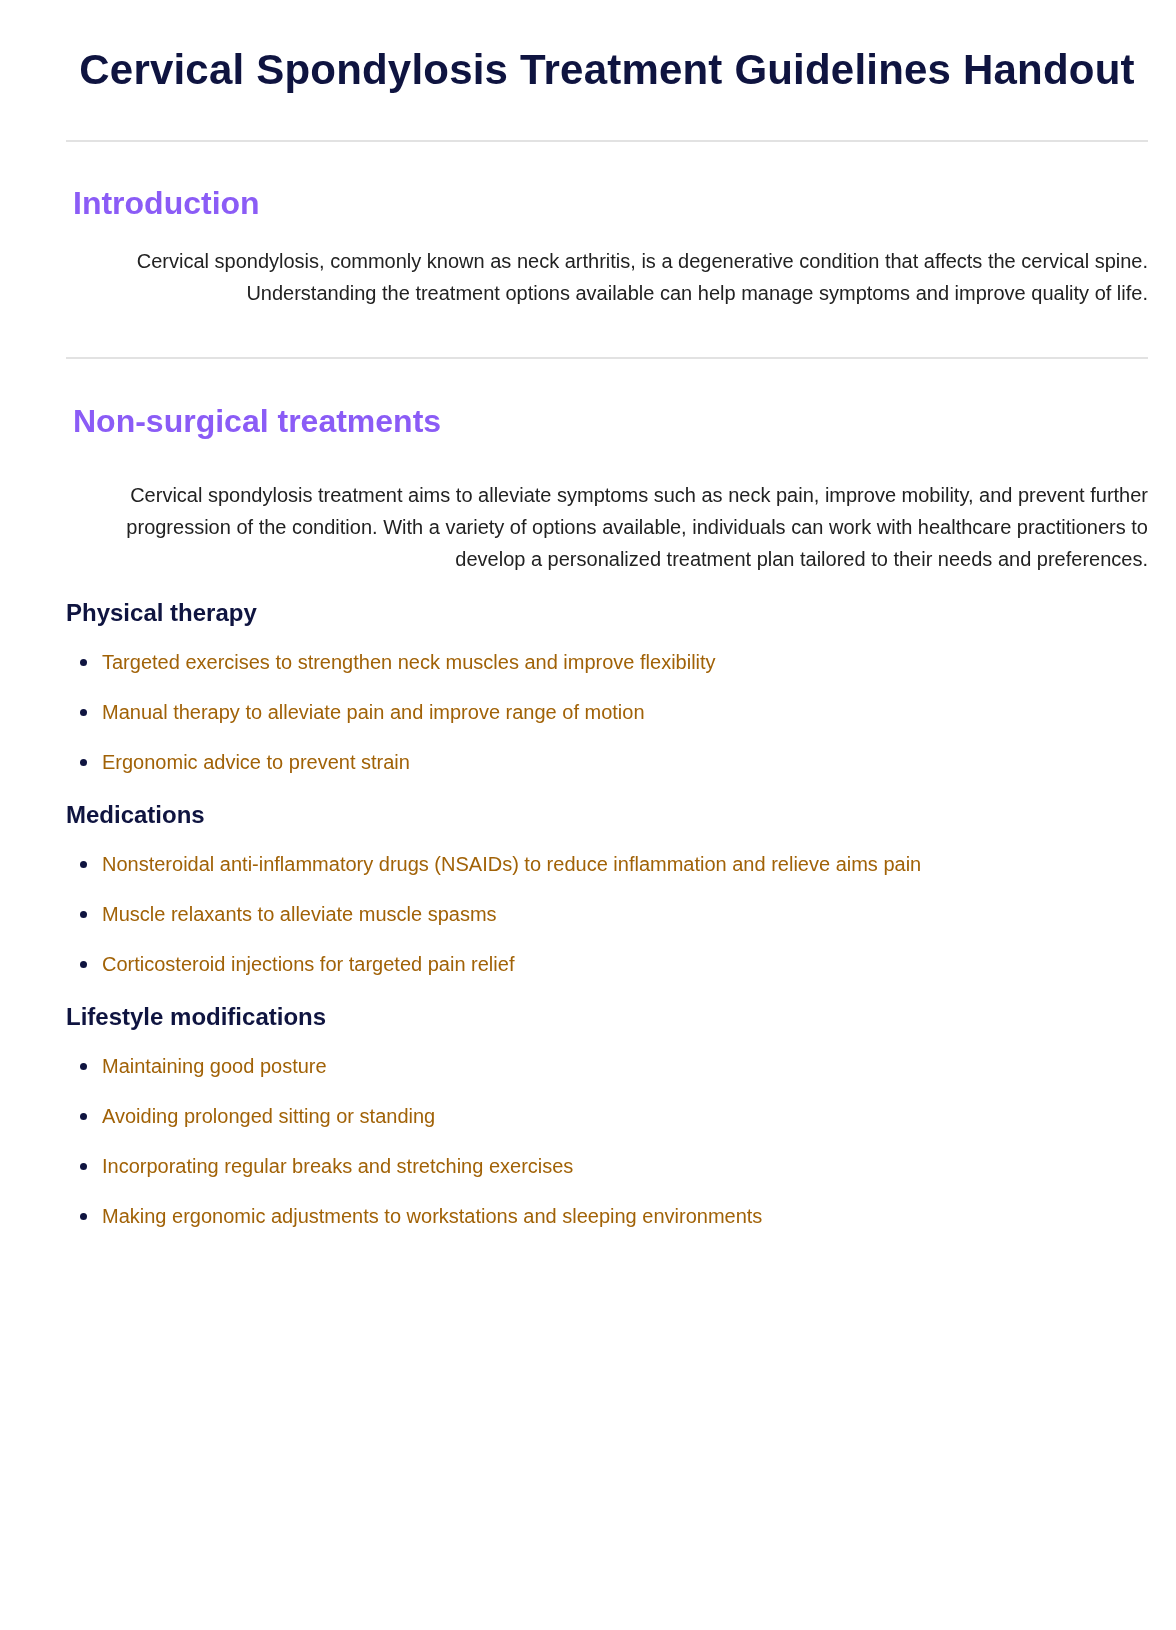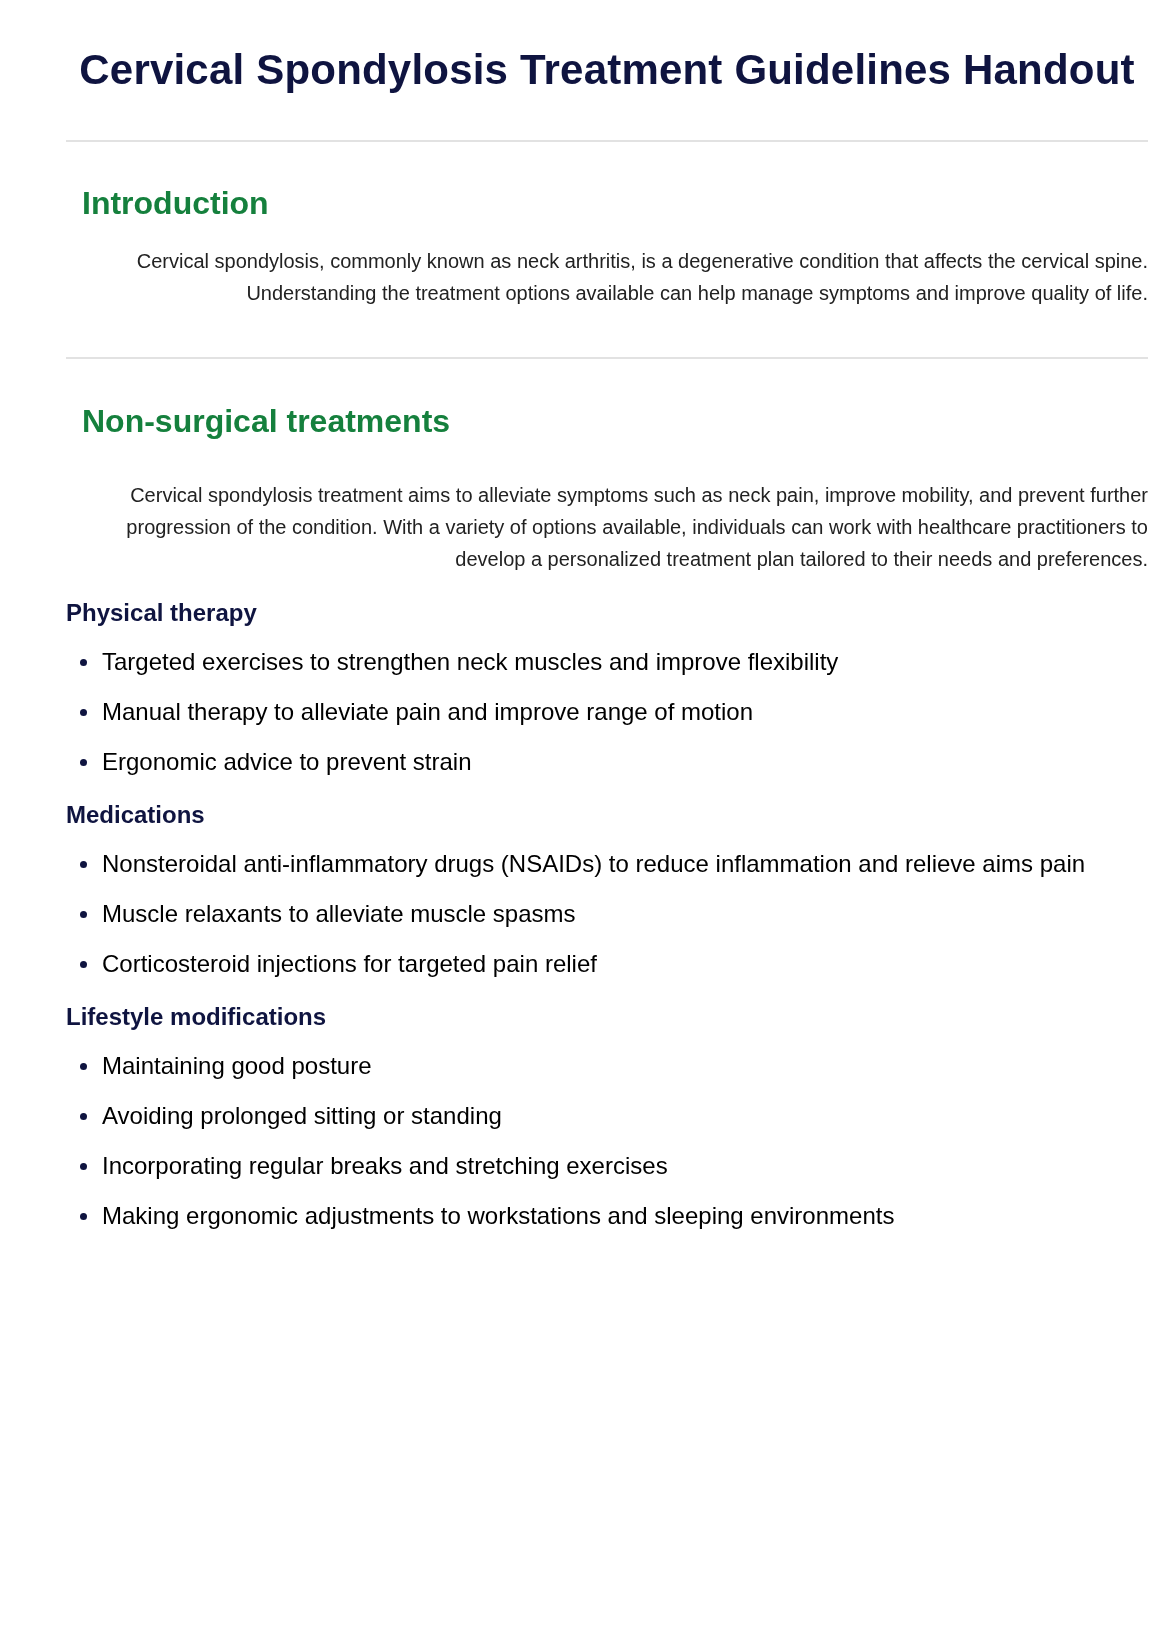--- a/index.html
+++ b/index.html
@@ -22,25 +22,25 @@
       letter-spacing: 0.2px;
     }
     hr {
       border: none;
       border-top: 2px solid #e2e2e2;
       margin: 0;
     }
     .divider-1 { margin-top: 48px; }
     .divider-2 { margin-top: 48px; }
     h2 {
-      margin: 16px;
+      margin: 7px;
       font-size: 32px;
       line-height: 36px;
       font-weight: bold;
-      color: #15803d;
+      color: #8b5cf6;
     }
     h3 {
       margin: 0;
       font-size: 24px;
       line-height: 28px;
       font-weight: bold;
       color: #0f1440;
     }
     p {
       margin: 0;
@@ -54,24 +54,24 @@
     .nonsurg-text { margin-top: 40px; text-align: right; }
     .sub-heading { margin-top: 24px; }
     ul {
       list-style: none;
       margin: 20px 0 0 0;
       padding: 0;
     }
     li {
       position: relative;
       padding-left: 36px;
-      font-size: 24px;
+      font-size: 20px;
       line-height: 30px;
       margin-bottom: 20px;
-      color: #000000;
+      color: #a16207;
     }
     li:last-child { margin-bottom: 0; }
     .bullet {
       position: absolute;
       left: 14px;
       top: 12px;
       width: 7px;
       height: 7px;
       border-radius: 50%;
       background: #0f1440;

